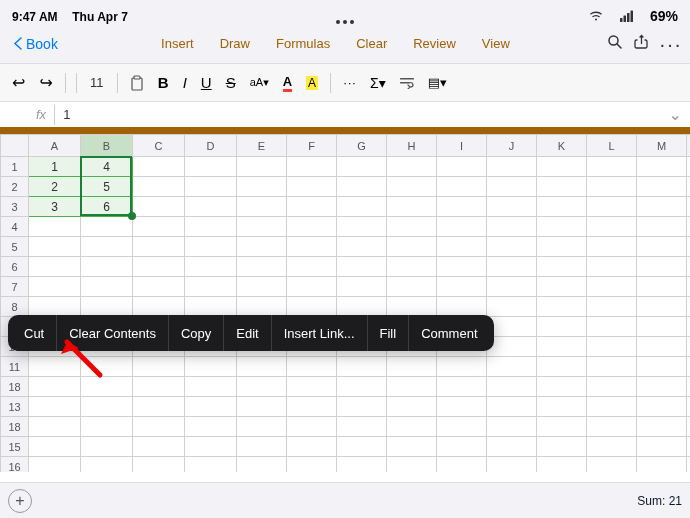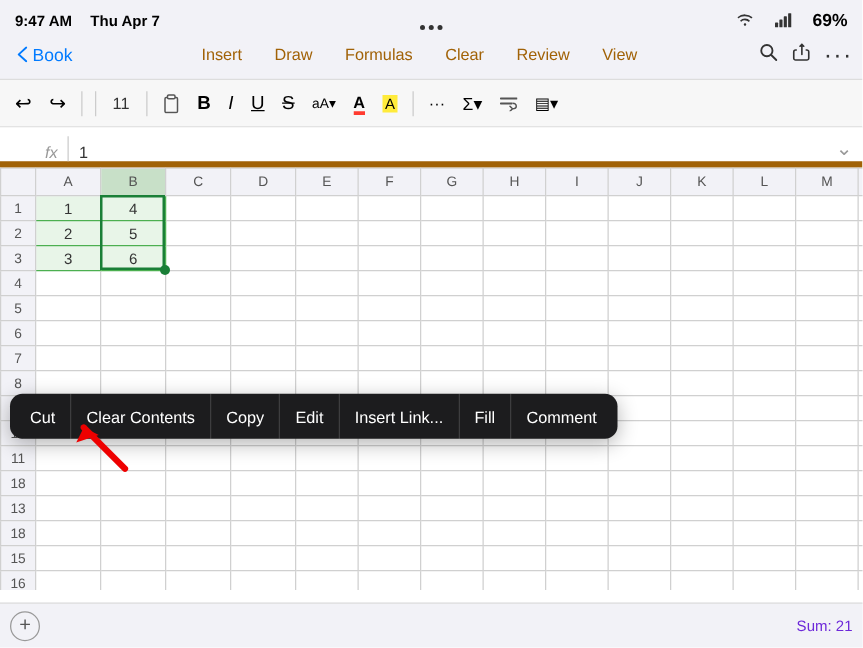--- a/index.html
+++ b/index.html
@@ -45,21 +45,21 @@
     .toolbar-btn { border: none; background: none; cursor: pointer; font-size: 13px; padding: 2px 4px; display: flex; align-items: center; }
     .font-name { font-size: 13px; color: #333; min-width: 100px; }
     .font-size { font-size: 13px; color: #333; width: 24px; text-align: center; }
     .bold-btn { font-weight: bold; font-size: 15px; }
     .italic-btn { font-style: italic; font-size: 15px; }
     .underline-btn { text-decoration: underline; font-size: 15px; }
     .strike-btn { text-decoration: line-through; font-size: 15px; }
 
     
     .formula-bar {
-      display: flex; align-items: flex-end; height: 32px; border-bottom: 5px solid #a16207;
+      display: flex; align-items: center; height: 32px; border-bottom: 7px solid #a16207;
       padding: 0 8px; gap: 8px; background: #fff;
     }
     .cell-ref { font-size: 13px; color: #333; min-width: 20px; }
     .formula-sep { width: 1px; height: 20px; background: #ccc; }
     .fx-label { font-size: 13px; color: #999; font-style: italic; }
     .formula-value { font-size: 13px; color: #333; flex: 1; }
     .formula-expand { font-size: 16px; color: #999; cursor: pointer; }
 
     
     .sheet-container { position: relative; overflow: hidden; }
@@ -110,21 +110,21 @@
       padding: 4px 16px; font-size: 12px; border-radius: 6px 6px 0 0;
       background: #fff; border: 1px solid #ddd; border-bottom: none; cursor: pointer;
       color: #007aff;
     }
     .add-sheet-btn {
       width: 24px; height: 24px; border-radius: 50%; border: 1px solid #999;
       background: none; cursor: pointer; display: flex; align-items: center;
       justify-content: center; font-size: 16px; color: #555;
     }
     .sum-display {
-      margin-left: auto; font-size: 12px; color: #6d28d9;
+      margin-left: auto; font-size: 12px; color: #0f172a;
     }
 
     
     .selection-overlay {
       position: absolute;
       border: 2px solid #1a7f37;
       pointer-events: none;
       z-index: 10;
     }
 

